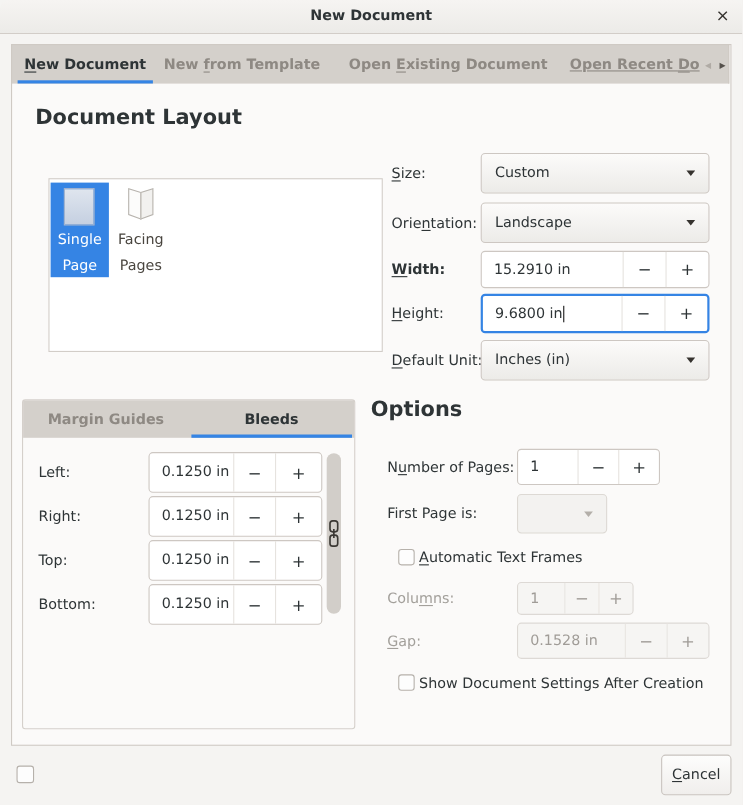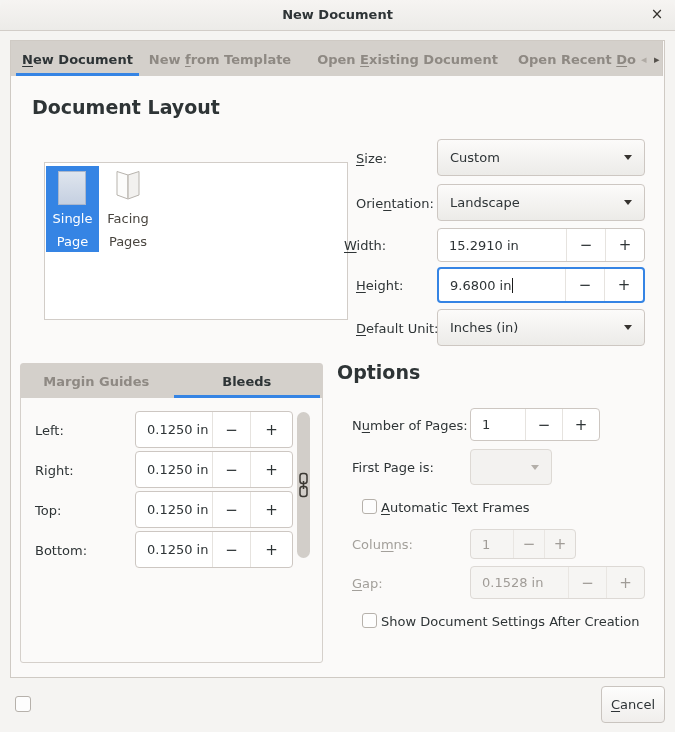--- a/index.html
+++ b/index.html
@@ -77,21 +77,21 @@
     <div class="tab active" style="left:4px;width:125px;">
       <span><u>N</u>ew Document</span>
       <span class="underline"></span>
     </div>
     <div class="tab" style="left:303px;width:187px;">
       <span>Open <u>E</u>xisting Document</span>
     </div>
     <div class="tab" style="left:138px;width:142px;">
       <span>New <u>f</u>rom Template</span>
     </div>
-    <div class="tab" style="left:505px;width:122px;">
+    <div class="tab" style="left:505px;width:122px;text-decoration:underline;">
       <span>Open Recent <u>D</u>o</span>
     </div>
     <div class="tab-arrow" style="left:630px;color:#b0aba5;">◂</div>
     <div class="tab-arrow" style="left:643px;color:#55514c;">▸</div>
   </div>
 
   <div class="heading" style="left:32px;top:96px;">Document Layout</div>
 
   <div class="layout-list"></div>
   <div class="layout-item item-single">
@@ -116,21 +116,21 @@
     <span>Custom</span>
     <span class="arrow"></span>
   </div>
 
   <div class="lbl" style="left:356px;top:196px;">Orie<u>n</u>tation:</div>
   <div class="combo" style="left:437px;top:184px;width:208px;height:37px;">
     <span>Landscape</span>
     <span class="arrow"></span>
   </div>
 
-  <div class="lbl" style="left:344px;top:238px;"><u>W</u>idth:</div>
+  <div class="lbl" style="left:356px;top:238px;font-weight:bold;"><u>W</u>idth:</div>
   <div class="spin" style="left:437px;top:228px;width:208px;height:34px;">
     <span class="val">
         <span>15.2910 in</span>
       </span>
     <span class="sbtn">−</span>
     <span class="sbtn">+</span>
   </div>
 
   <div class="lbl" style="left:356px;top:278px;"><u>H</u>eight:</div>
   <div class="spin focused" style="left:437px;top:267px;width:208px;height:36px;">

